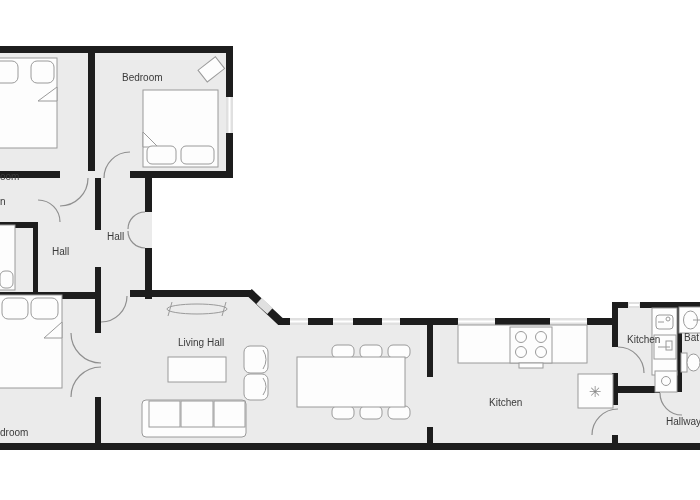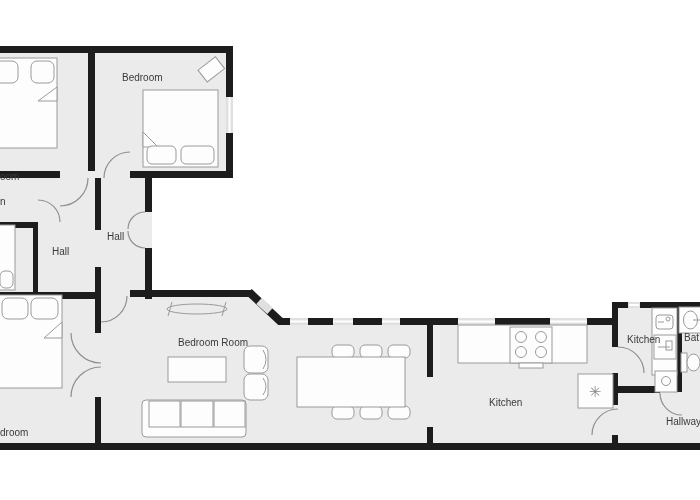--- a/index.html
+++ b/index.html
@@ -201,18 +201,18 @@
       <ellipse class="furn" cx="693.5" cy="362.5" rx="6.5" ry="8.5"></ellipse>
     </g>
   </svg>
 
   <div class="lbl" style="left:0px;top:171px">oom</div>
   <div class="lbl" style="left:122px;top:72px">Bedroom</div>
   <div class="lbl" style="left:0px;top:196px">n</div>
   <div class="lbl" style="left:107px;top:231px">Hall</div>
   <div class="lbl" style="left:52px;top:246px">Hall</div>
   <div class="lbl" style="left:0px;top:427px">droom</div>
-  <div class="lbl" style="left:178px;top:337px">Bedroom Room</div>
+  <div class="lbl" style="left:178px;top:337px">Living Hall</div>
   <div class="lbl" style="left:489px;top:397px">Kitchen</div>
   <div class="lbl" style="left:627px;top:334px">Kitchen</div>
   <div class="lbl" style="left:684px;top:332px">Bat</div>
   <div class="lbl" style="left:666px;top:416px">Hallway</div>
 </div>
 
 </body></html>

